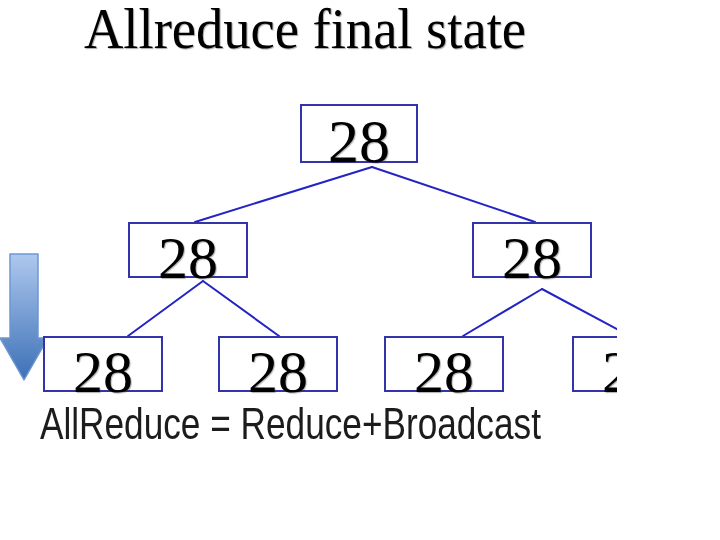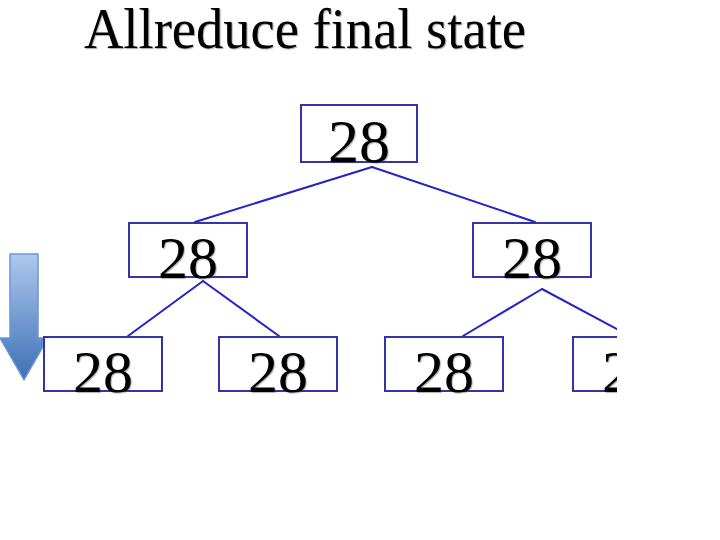--- a/index.html
+++ b/index.html
@@ -128,14 +128,17 @@
   <div class="node n-leaf2">
     <span>28</span>
   </div>
   <div class="node n-leaf3">
     <span>28</span>
   </div>
   <div class="node n-leaf4">
     <span>28</span>
   </div>
 
+  <div class="caption">
+    <span class="squeeze">AllReduce = Reduce+Broadcast</span>
+  </div>
 
 </div>
 
 </body></html>

